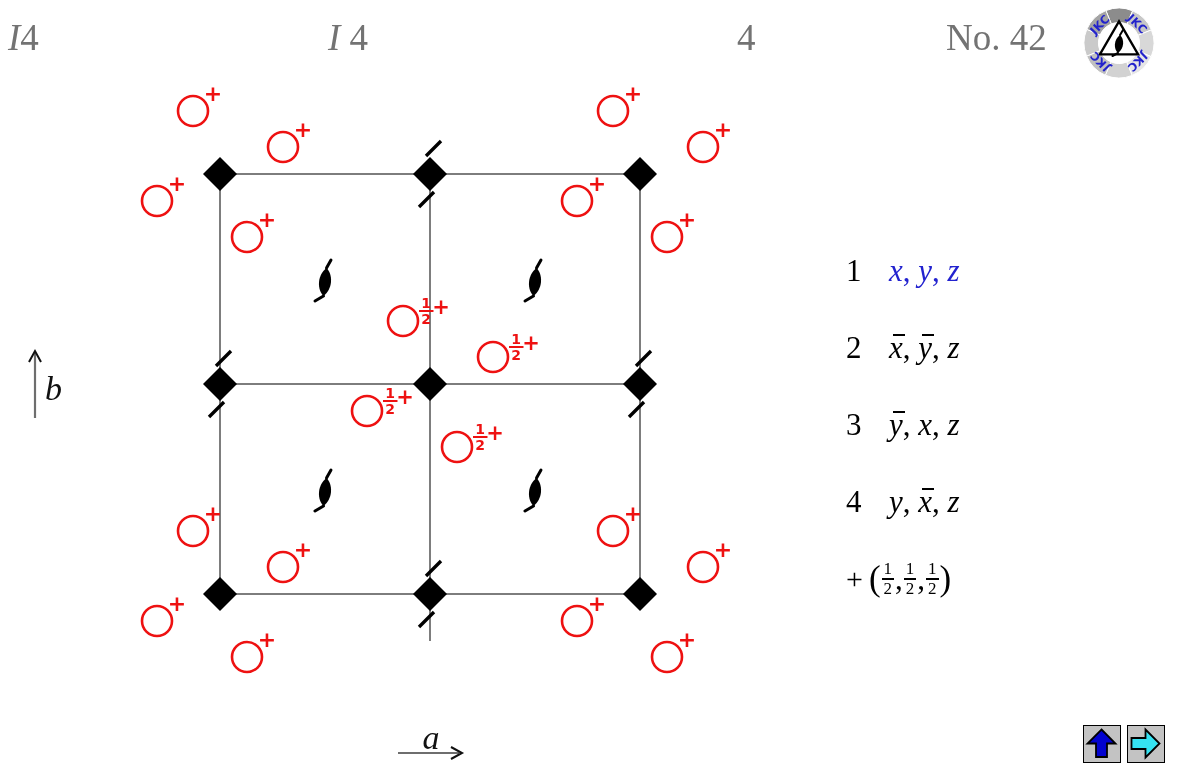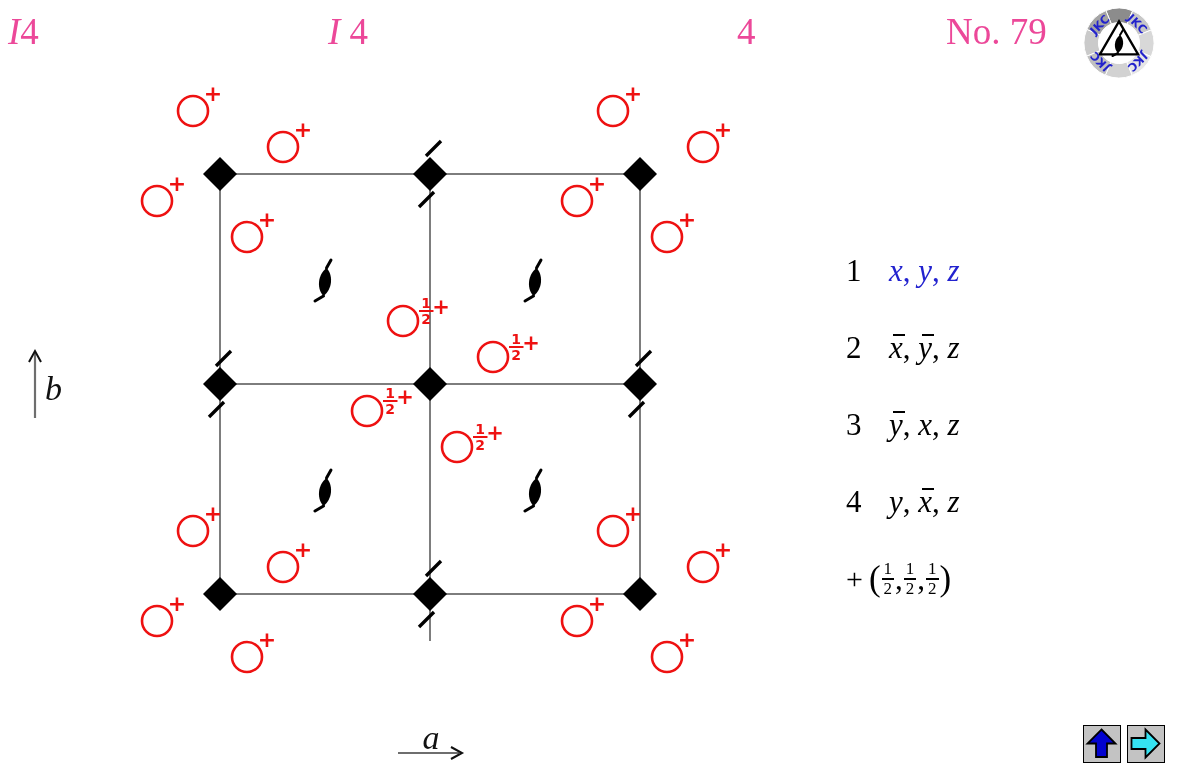--- a/index.html
+++ b/index.html
@@ -1,20 +1,20 @@
 <!DOCTYPE html>
 <html><head>
 <meta charset="utf-8">
 <style>
   html,body{margin:0;padding:0}
   body{
     width:1180px;height:770px;position:relative;background:#fff;overflow:hidden;
     font-family:"Liberation Serif","DejaVu Serif",serif;
   }
-  .hdr{position:absolute;top:12px;font-size:37px;color:#ec4899;white-space:pre;line-height:1.1}
+  .hdr{position:absolute;top:18px;font-size:37px;color:#737373;white-space:pre;line-height:1.1}
   .it{font-style:italic}
   #diagram{position:absolute;left:0;top:0}
   #logo{position:absolute;left:1082px;top:6px}
   #positions{position:absolute;left:846px;top:232px;color:#000}
   .posrow{height:77px;display:flex;align-items:center;font-size:31px;white-space:pre}
   .pnum{display:inline-block;width:43px;color:#000}
   .ov{position:relative}
   .ov::after{content:"";position:absolute;left:4px;right:-2px;top:4px;border-top:2.6px solid currentColor}
   .frac{display:inline-flex;flex-direction:column;align-items:center;font-size:17px;line-height:1.05;padding:0 1px}
   .frac .fn{border-bottom:2px solid #000;padding:0 2px}
@@ -22,21 +22,21 @@
   .cent-plus{font-size:30px;margin-right:6px}
   .navbtn{position:absolute;top:725px;width:38px;height:38px;box-sizing:border-box;
           background:#c3c3c3;border:1.6px solid #000;cursor:pointer}
 </style>
 </head>
 <body>
 
 <div class="hdr" style="left:8px"><span class="it">I</span><span>4</span></div>
 <div class="hdr" style="left:328px"><span class="it">I</span><span> 4</span></div>
 <div class="hdr" style="left:737px">4</div>
-<div class="hdr" style="left:946px">No. 79</div>
+<div class="hdr" style="left:946px">No. 42</div>
 
 <svg id="logo" width="74" height="74" viewBox="0 0 74 74">
     <path d="M 23.888769230443078,4.548565090162441 A 35 35 0 0 1 50.67558949712459,4.782330129164592
              L 45.00998813403012,18.129650504224976 A 20.5 20.5 0 0 0 29.3205648349738,17.99273098138086 Z" fill="#8c8c8c" stroke="#fff" stroke-width="1"></path>
     <path d="M 50.67558949712459,4.782330129164592 A 35 35 0 0 1 69.45143490983756,23.88876923044308
              L 56.00726901861914,29.320564834973805 A 20.5 20.5 0 0 0 45.00998813403012,18.129650504224976 Z" fill="#c8c8c8" stroke="#fff" stroke-width="1"></path>
     <path d="M 69.45143490983756,23.88876923044308 A 35 35 0 0 1 69.21766987083541,50.67558949712458
              L 55.87034949577503,45.00998813403011 A 20.5 20.5 0 0 0 56.00726901861914,29.320564834973805 Z" fill="#d8d8d8" stroke="#fff" stroke-width="1"></path>
     <path d="M 69.21766987083541,50.67558949712458 A 35 35 0 0 1 50.11123076955692,69.45143490983756
              L 44.67943516502619,56.00726901861914 A 20.5 20.5 0 0 0 55.87034949577503,45.00998813403011 Z" fill="#e6e6e6" stroke="#fff" stroke-width="1"></path>

